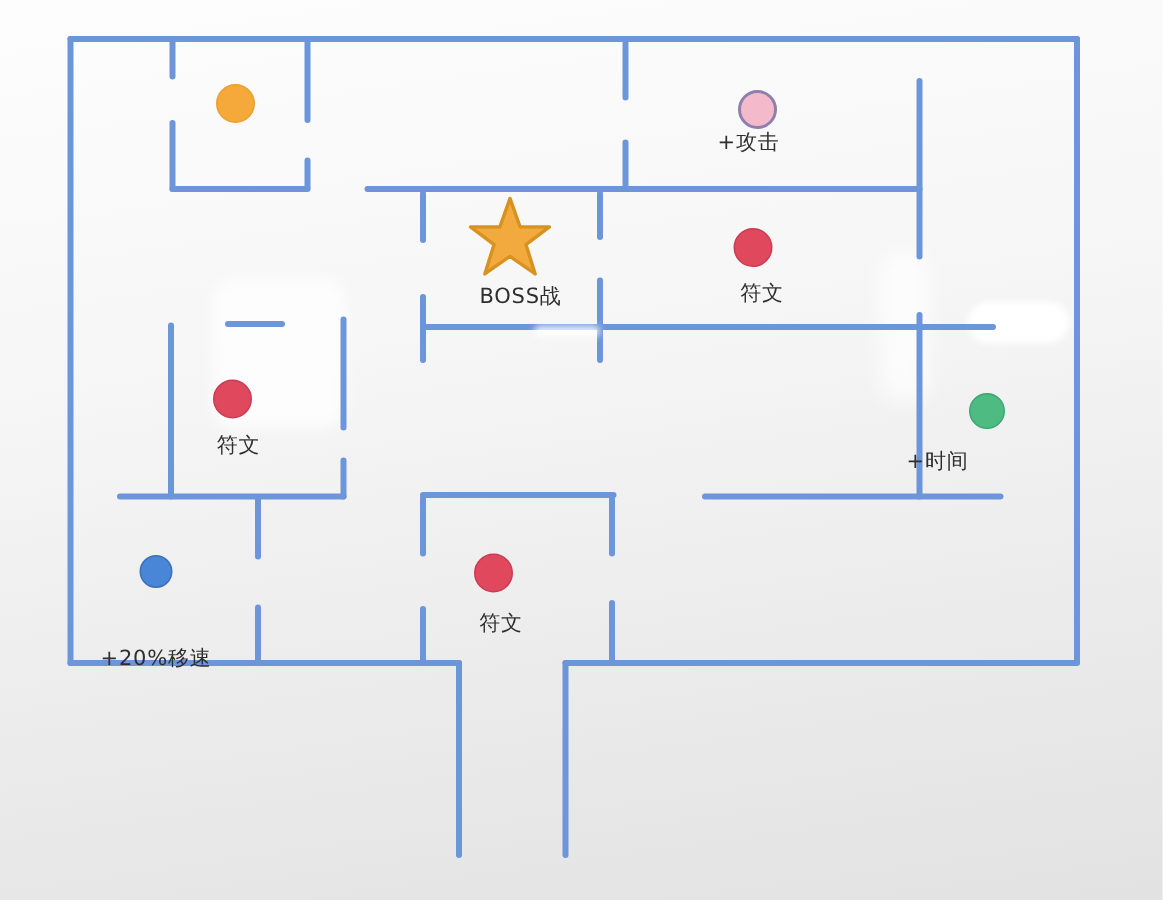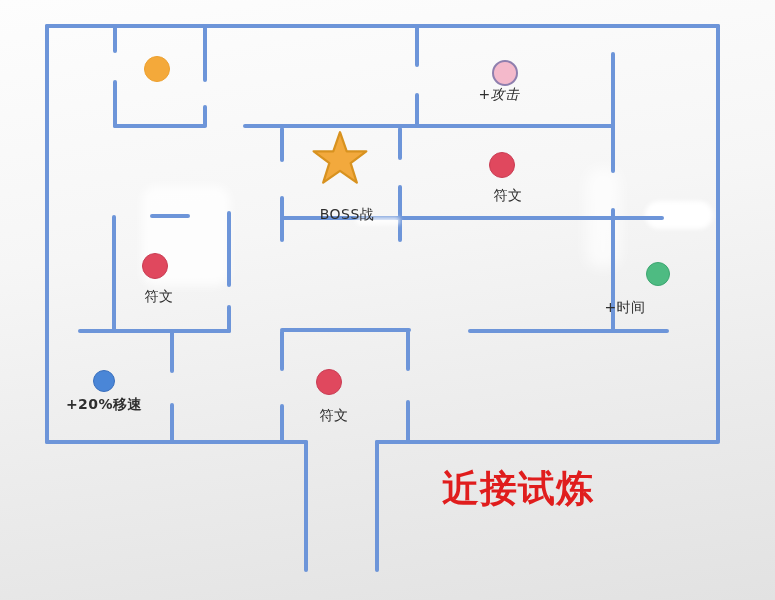--- a/index.html
+++ b/index.html
@@ -19,21 +19,20 @@
 </head>
 <body>
 
 <div id="stage">
 
   <div class="smudge" style="left:142px;top:186px;width:88px;height:100px;"></div>
   <div class="smudge" style="left:586px;top:168px;width:34px;height:100px;filter:blur(7px);background:rgba(255,255,255,.7);"></div>
   <div class="smudge" style="left:645px;top:201px;width:68px;height:28px;filter:blur(2px);background:rgba(255,255,255,.95);"></div>
   <div class="smudge over" style="left:356px;top:217px;width:44px;height:8px;filter:blur(2px);background:rgba(255,255,255,.8);"></div>
 
-  <div class="map-title" style="color: rgb(224, 29, 29);">近接试炼</div>
 <div class="wall" style="left: 45px; top: 24px; width: 675px; height: 4px; background: rgb(109, 149, 217);"></div>
     <div class="wall" style="left: 45px; top: 24px; width: 4px; height: 420px; background: rgb(109, 149, 217);"></div>
     <div class="wall" style="left: 716px; top: 24px; width: 4px; height: 419px; background: rgb(109, 149, 217);"></div>
     <div class="wall" style="left: 45px; top: 440px; width: 263px; height: 4px; background: rgb(109, 149, 217);"></div>
     <div class="wall" style="left: 375px; top: 440px; width: 345px; height: 4px; background: rgb(109, 149, 217);"></div>
     <div class="wall" style="left: 304px; top: 440px; width: 4px; height: 132px; background: rgb(109, 149, 217);"></div>
     <div class="wall" style="left: 375px; top: 440px; width: 4px; height: 132px; background: rgb(109, 149, 217);"></div>
     <div class="wall" style="left: 113px; top: 26px; width: 4px; height: 27px; background: rgb(109, 149, 217);"></div>
     <div class="wall" style="left: 113px; top: 80px; width: 4px; height: 48px; background: rgb(109, 149, 217);"></div>
     <div class="wall" style="left: 113px; top: 124px; width: 94px; height: 4px; background: rgb(109, 149, 217);"></div>
@@ -57,28 +56,28 @@
     <div class="wall" style="left: 78px; top: 329px; width: 153px; height: 4px; background: rgb(109, 149, 217);"></div>
     <div class="wall" style="left: 170px; top: 331px; width: 4px; height: 42px; background: rgb(109, 149, 217);"></div>
     <div class="wall" style="left: 170px; top: 403px; width: 4px; height: 41px; background: rgb(109, 149, 217);"></div>
     <div class="wall" style="left: 280px; top: 328px; width: 131px; height: 4px; background: rgb(109, 149, 217);"></div>
     <div class="wall" style="left: 280px; top: 330px; width: 4px; height: 41px; background: rgb(109, 149, 217);"></div>
     <div class="wall" style="left: 280px; top: 404px; width: 4px; height: 40px; background: rgb(109, 149, 217);"></div>
     <div class="wall" style="left: 406px; top: 330px; width: 4px; height: 41px; background: rgb(109, 149, 217);"></div>
     <div class="wall" style="left: 406px; top: 400px; width: 4px; height: 42px; background: rgb(109, 149, 217);"></div>
     <div class="dot" style="left: 144px; top: 56px; width: 26px; height: 26px; background: rgb(244, 169, 58); border: 1px solid rgb(237, 160, 46);"></div>
     <div class="dot" style="left: 492px; top: 60px; width: 26px; height: 26px; background: rgb(244, 185, 203); border: 2px solid rgb(143, 127, 174);"></div>
-    <div class="item-label" style="left: 499px; top: 95px; color: rgb(46, 46, 46); font-style: italic;">+攻击</div>
+    <div class="item-label" style="left: 499px; top: 95px; color: rgb(46, 46, 46);">+攻击</div>
     <svg class="star-svg" viewBox="0 0 100 96" style="left: 312px; top: 131.12px; width: 56px; height: 54px;">
       <polygon points="50,2 62,36 97,36 69,57 80,92 50,71 20,92 31,57 3,36 38,36" fill="#f2a93d" stroke="#d8921f" stroke-width="4" stroke-linejoin="round"></polygon>
     </svg>
-    <div class="item-label" style="left: 347px; top: 215px; color: rgb(46, 46, 46);">BOSS战</div>
+    <div class="item-label" style="left: 347px; top: 198px; color: rgb(46, 46, 46);">BOSS战</div>
     <div class="dot" style="left: 489px; top: 152px; width: 26px; height: 26px; background: rgb(224, 72, 94); border: 1.5px solid rgb(201, 60, 83);"></div>
     <div class="item-label" style="left: 508px; top: 196px; color: rgb(46, 46, 46);">符文</div>
     <div class="dot" style="left: 142px; top: 253px; width: 26px; height: 26px; background: rgb(224, 72, 94); border: 1.5px solid rgb(201, 60, 83);"></div>
     <div class="item-label" style="left: 159px; top: 297px; color: rgb(46, 46, 46);">符文</div>
     <div class="dot" style="left: 646px; top: 262px; width: 24px; height: 24px; background: rgb(78, 187, 130); border: 1.5px solid rgb(61, 166, 113);"></div>
     <div class="item-label" style="left: 625px; top: 308px; color: rgb(46, 46, 46);">+时间</div>
     <div class="dot" style="left: 93px; top: 370px; width: 22px; height: 22px; background: rgb(74, 134, 215); border: 1.5px solid rgb(59, 112, 189);"></div>
-    <div class="item-label" style="left: 104px; top: 405px; color: rgb(46, 46, 46); font-weight: bold;">+20%移速</div>
+    <div class="item-label" style="left: 104px; top: 439px; color: rgb(46, 46, 46);">+20%移速</div>
     <div class="dot" style="left: 316px; top: 369px; width: 26px; height: 26px; background: rgb(224, 72, 94); border: 1.5px solid rgb(201, 60, 83);"></div>
     <div class="item-label" style="left: 334px; top: 416px; color: rgb(46, 46, 46);">符文</div>
   </div>
 
 </body></html>

